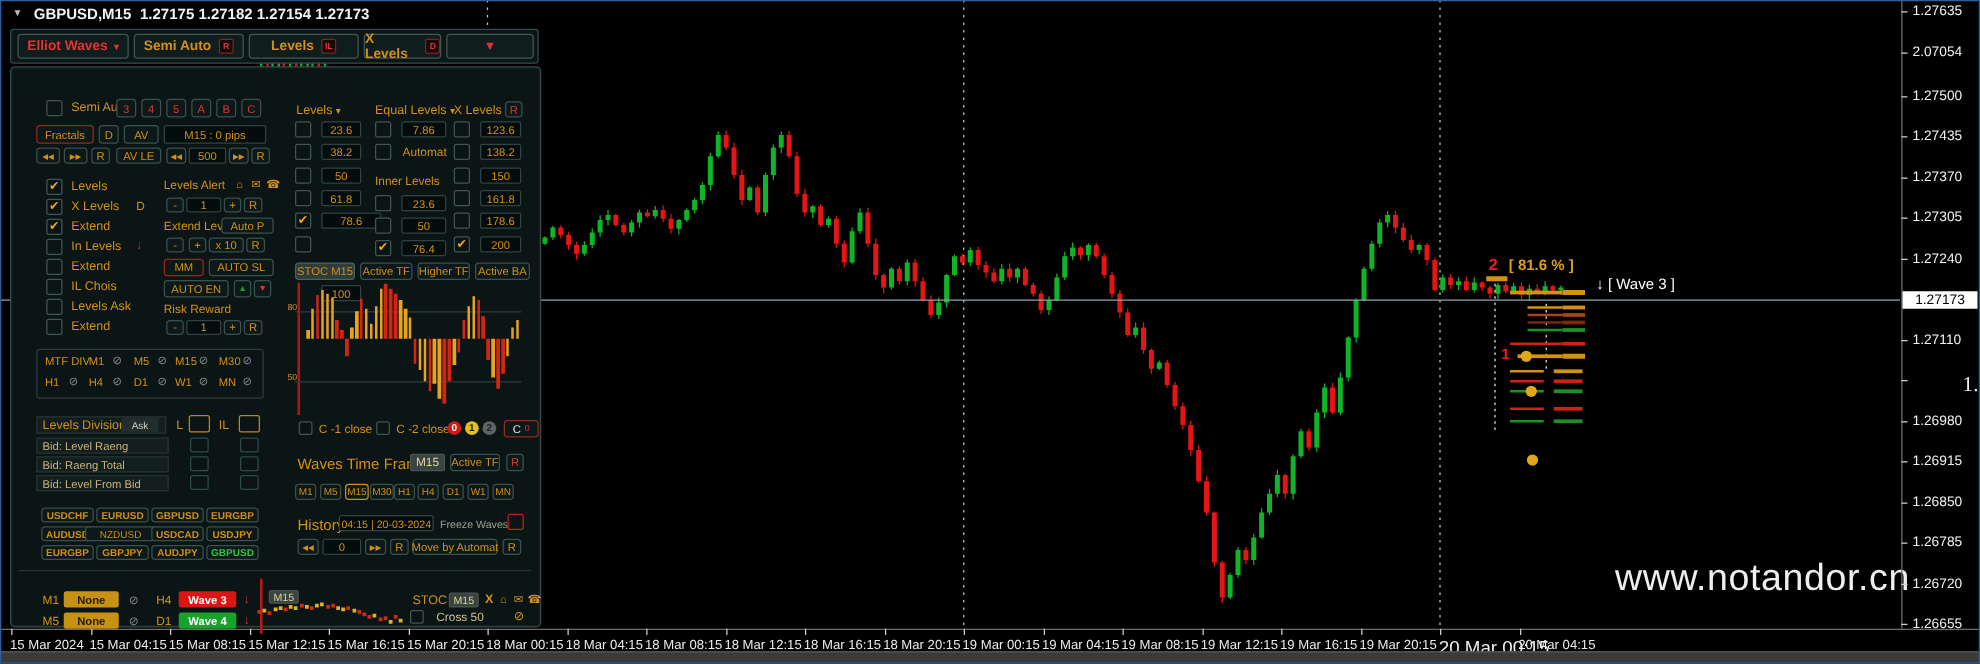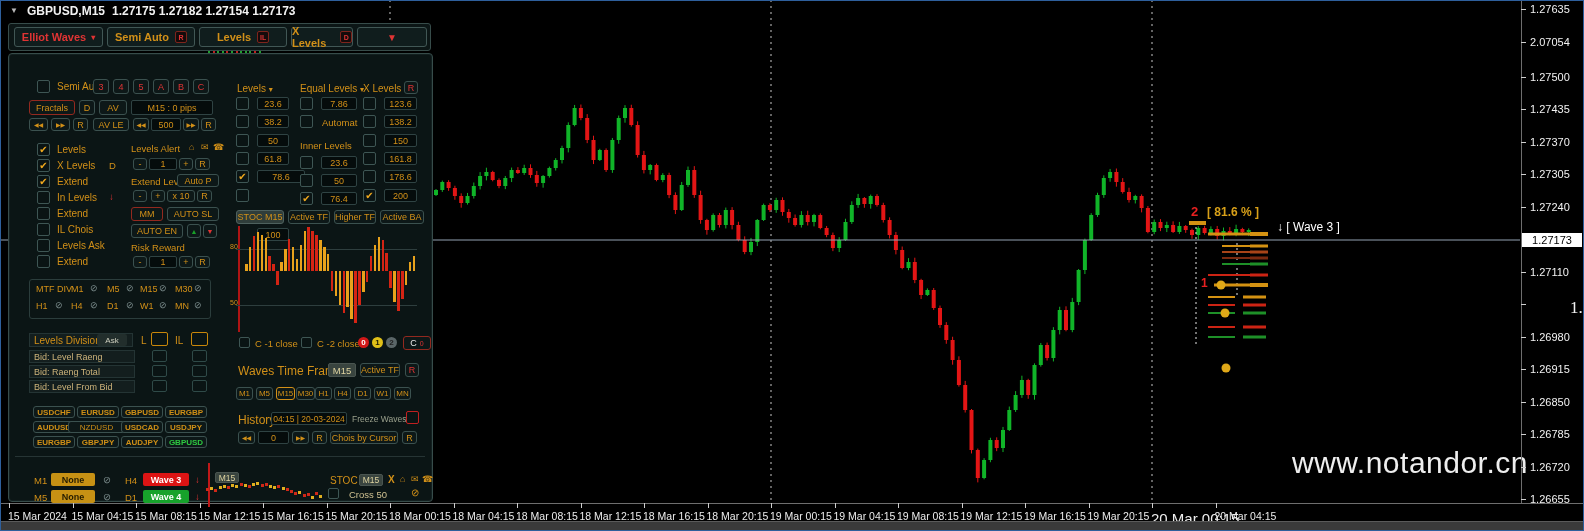--- a/index.html
+++ b/index.html
@@ -159,21 +159,21 @@
   <div class="btn" style="left:396px;top:309px;width:14px;height:14px;color:#e03434">R</div>
 
   <span class="lbl" style="left:229px;top:359px;font-size:12px">History</span>
   <div class="fld" style="left:262px;top:358px;width:76px;height:13px;font-size:8.5px">04:15 | 20-03-2024</div>
   <span class="lbl" style="left:343px;top:360px;color:#9aa08c;font-size:8.5px">Freeze Waves</span>
   <div class="cb" style="left:397px;top:357px;border:1px solid #c02020"></div>
   <div class="btn" style="left:229px;top:377px;width:17px;height:13px;font-size:6px">◀◀</div>
   <div class="fld" style="left:249px;top:377px;width:31px;height:13px">0</div>
   <div class="btn" style="left:283px;top:377px;width:17px;height:13px;font-size:6px">▶▶</div>
   <div class="btn" style="left:303px;top:377px;width:15px;height:13px">R</div>
-  <div class="btn" style="left:321px;top:377px;width:68px;height:13px">Chois by Cursor</div>
+  <div class="btn" style="left:321px;top:377px;width:68px;height:13px">Move by Automat</div>
   <div class="btn" style="left:393px;top:377px;width:15px;height:13px">R</div>
 <div class="btn" style="left: 84px; top: 25px; width: 16px; height: 15px; color: rgb(224, 52, 52);">3</div>
     <div class="btn" style="left: 104px; top: 25px; width: 16px; height: 15px; color: rgb(224, 52, 52);">4</div>
     <div class="btn" style="left: 124px; top: 25px; width: 16px; height: 15px; color: rgb(224, 52, 52);">5</div>
     <div class="btn" style="left: 144px; top: 25px; width: 16px; height: 15px; color: rgb(224, 52, 52);">A</div>
     <div class="btn" style="left: 164px; top: 25px; width: 16px; height: 15px; color: rgb(224, 52, 52);">B</div>
     <div class="btn" style="left: 184px; top: 25px; width: 16px; height: 15px; color: rgb(224, 52, 52);">C</div>
     <div class="cb" style="left: 28px; top: 89px;">✔</div>
     <div class="lbl" style="left: 48px; top: 90px; font-size: 10px;">Levels</div>
     <div class="cb" style="left: 28px; top: 105px;">✔</div>

